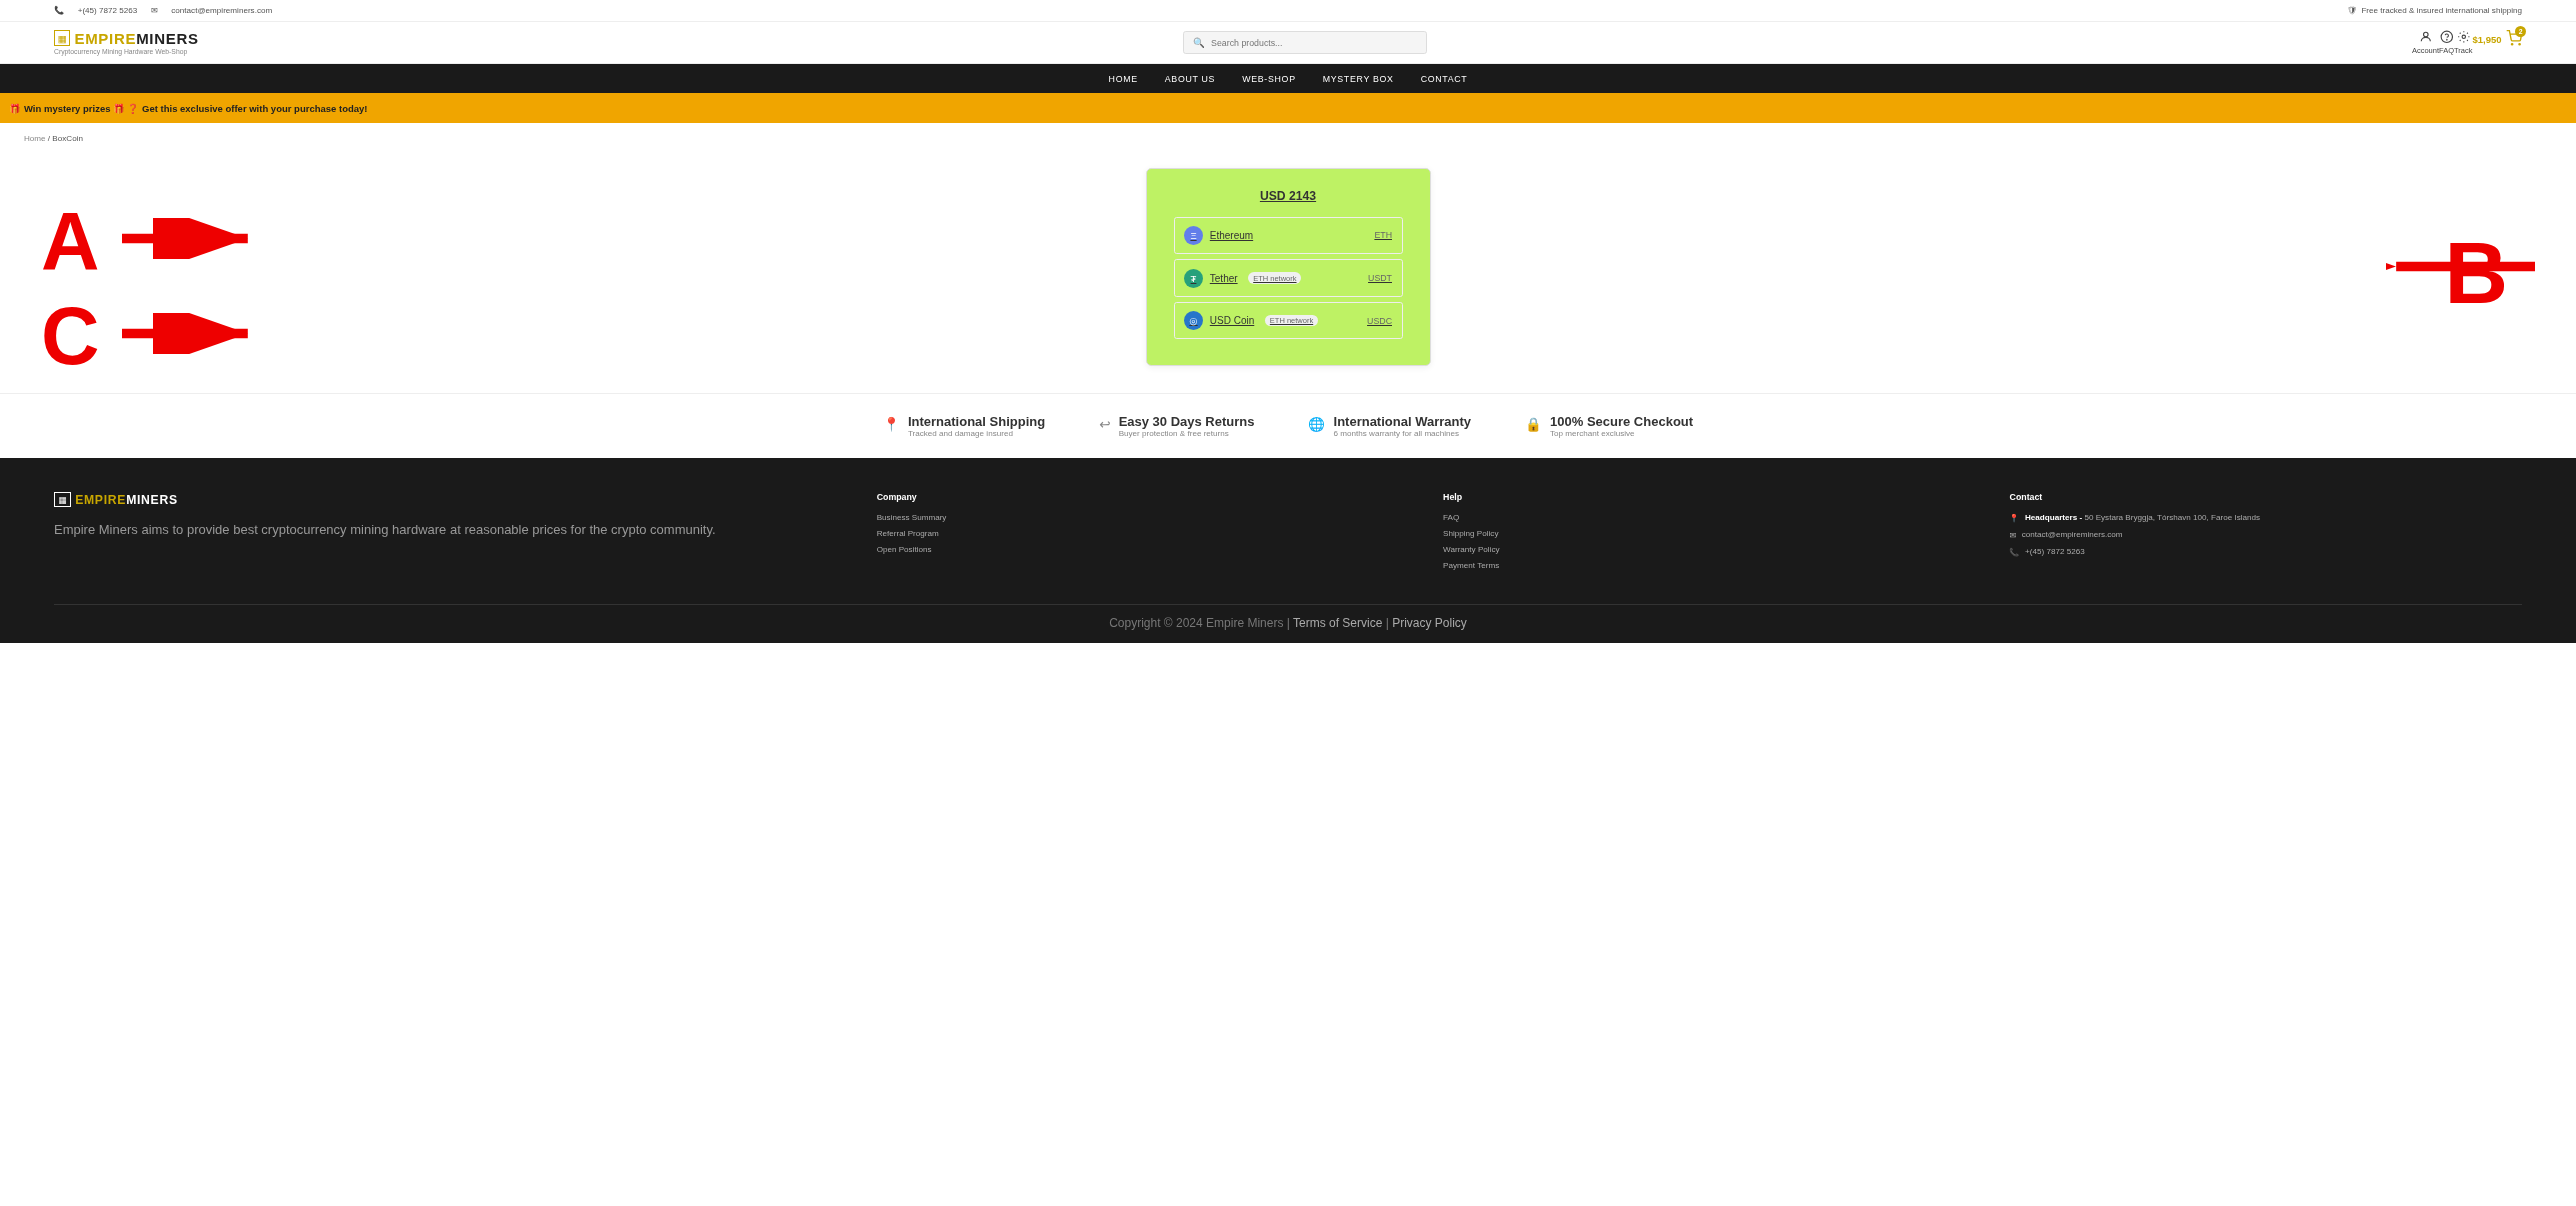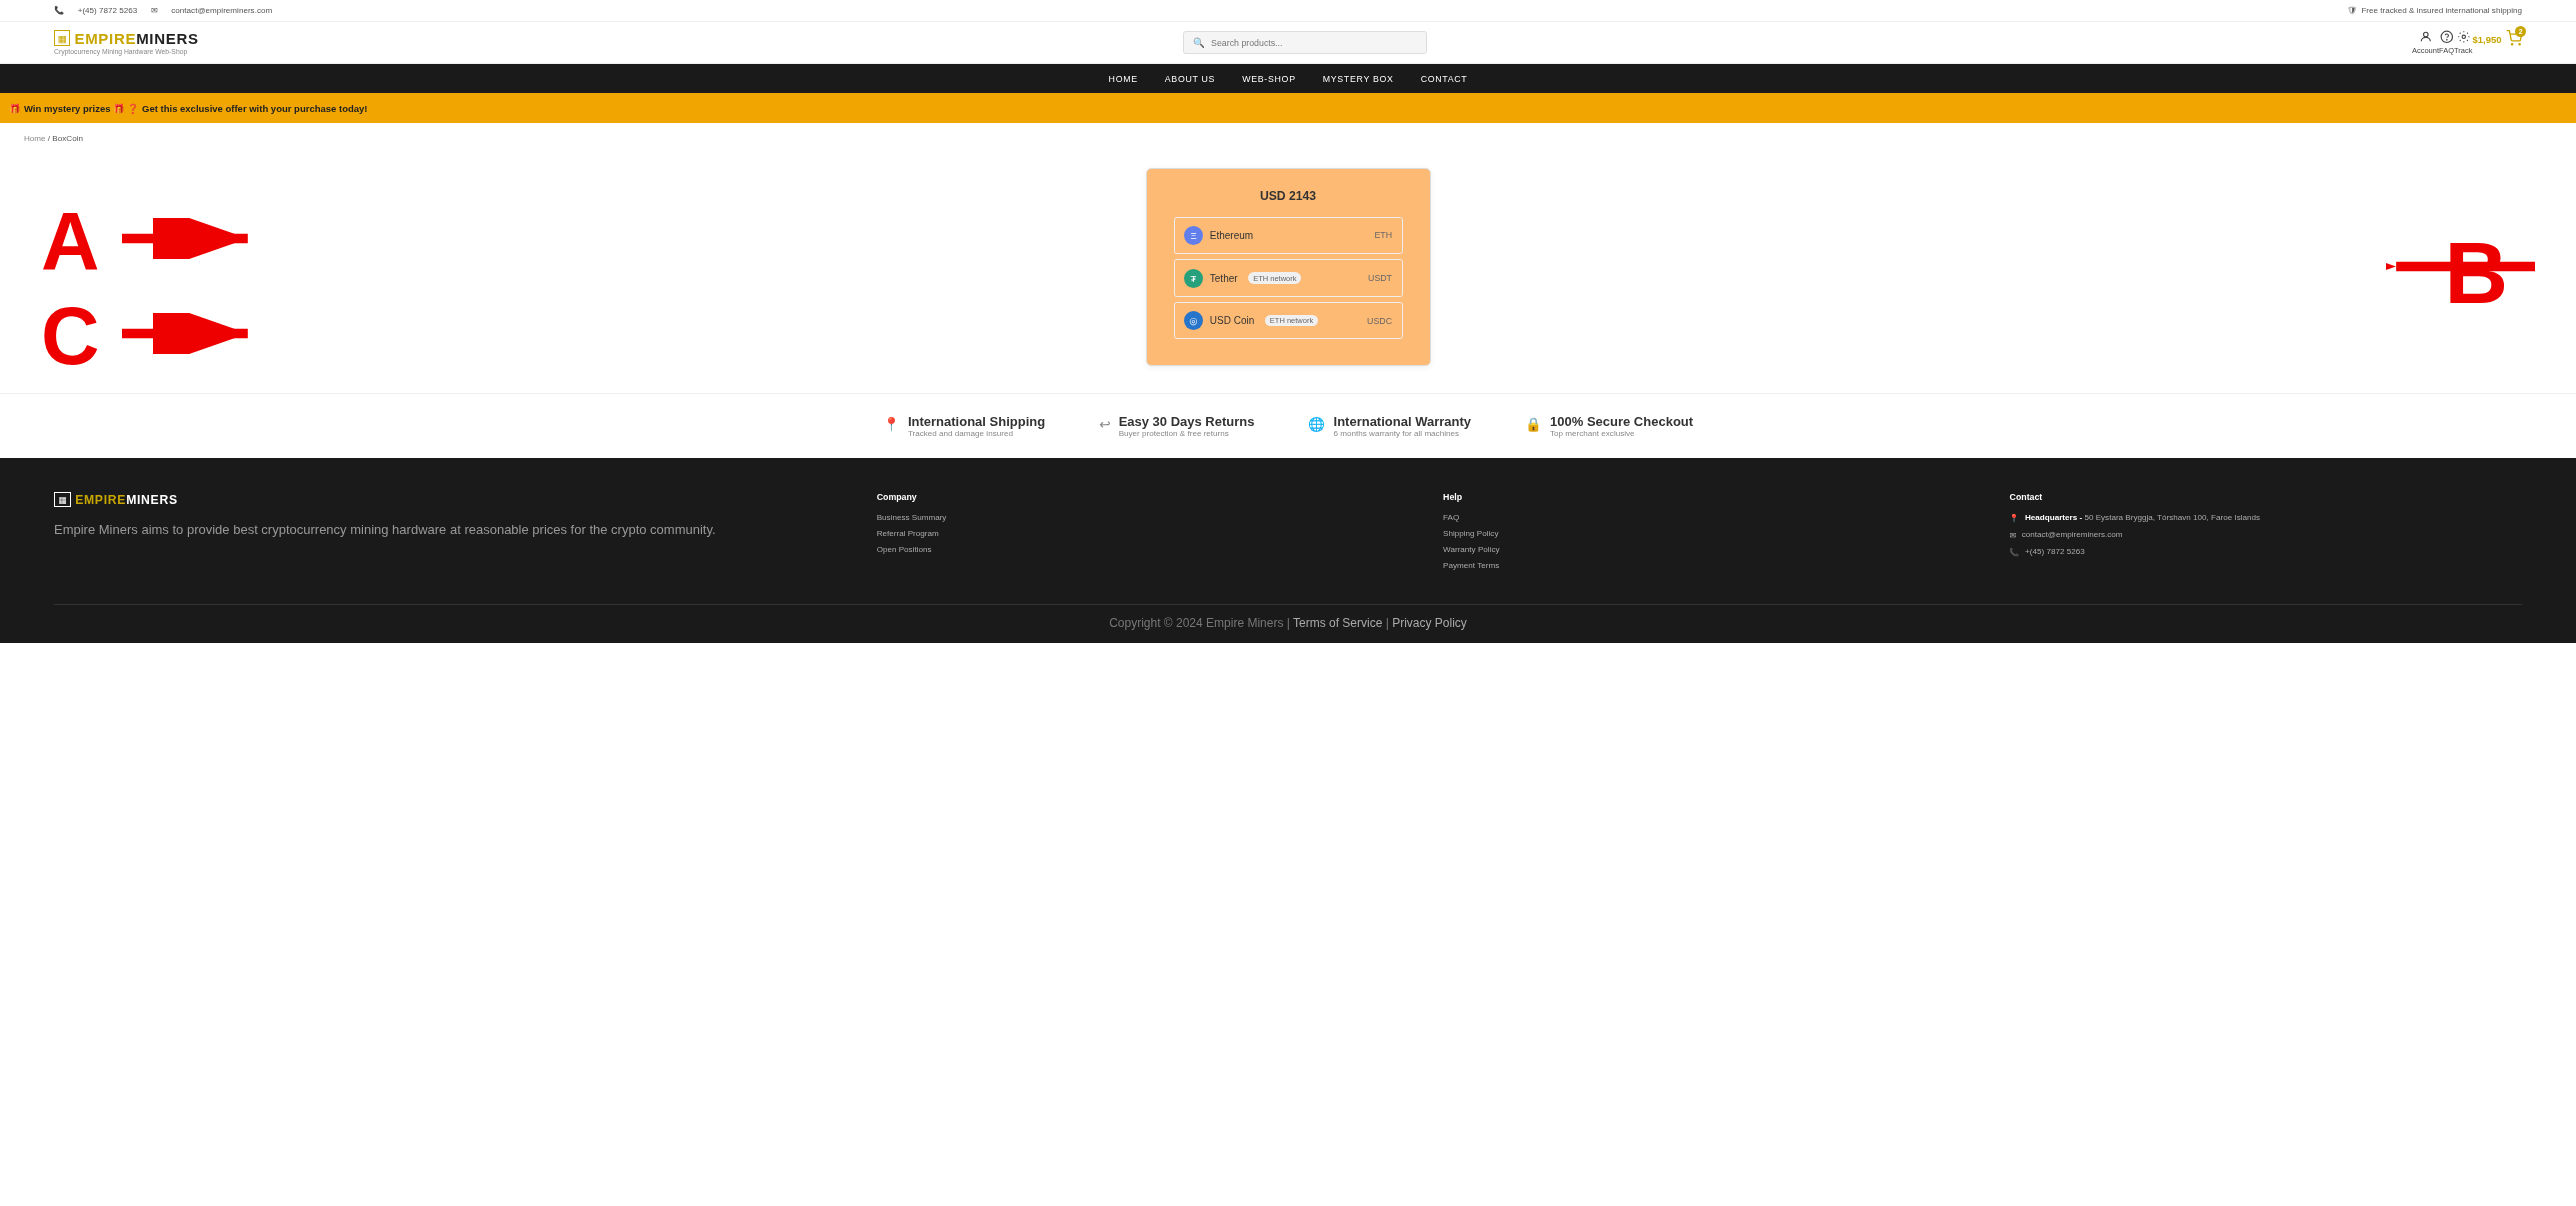--- a/index.html
+++ b/index.html
@@ -135,27 +135,28 @@
       font-size: 81px;
       font-weight: bold;
       color: #e00;
     }
     .annotation-a { left: 41px; top: 41px; }
     .annotation-c { left: 41px; top: 136px; }
     .annotation-b { right: 68px; top: 68px; font-size: 88px; }
 
     
     .payment-card {
-      background: #fdba74;
+      background: #bef264;
       border: 0.7px solid #ddd;
       border-radius: 5.4px;
       padding: 20.3px 27px;
       width: 285px;
       box-shadow: 0 1.4px 6.8px rgba(0,0,0,0.06);
       z-index: 10;
+      text-decoration: underline;
     }
     .payment-card-title {
       text-align: center;
       font-size: 12.2px;
       font-weight: 600;
       margin-bottom: 13.6px;
     }
 
     .payment-option {
       display: flex;

